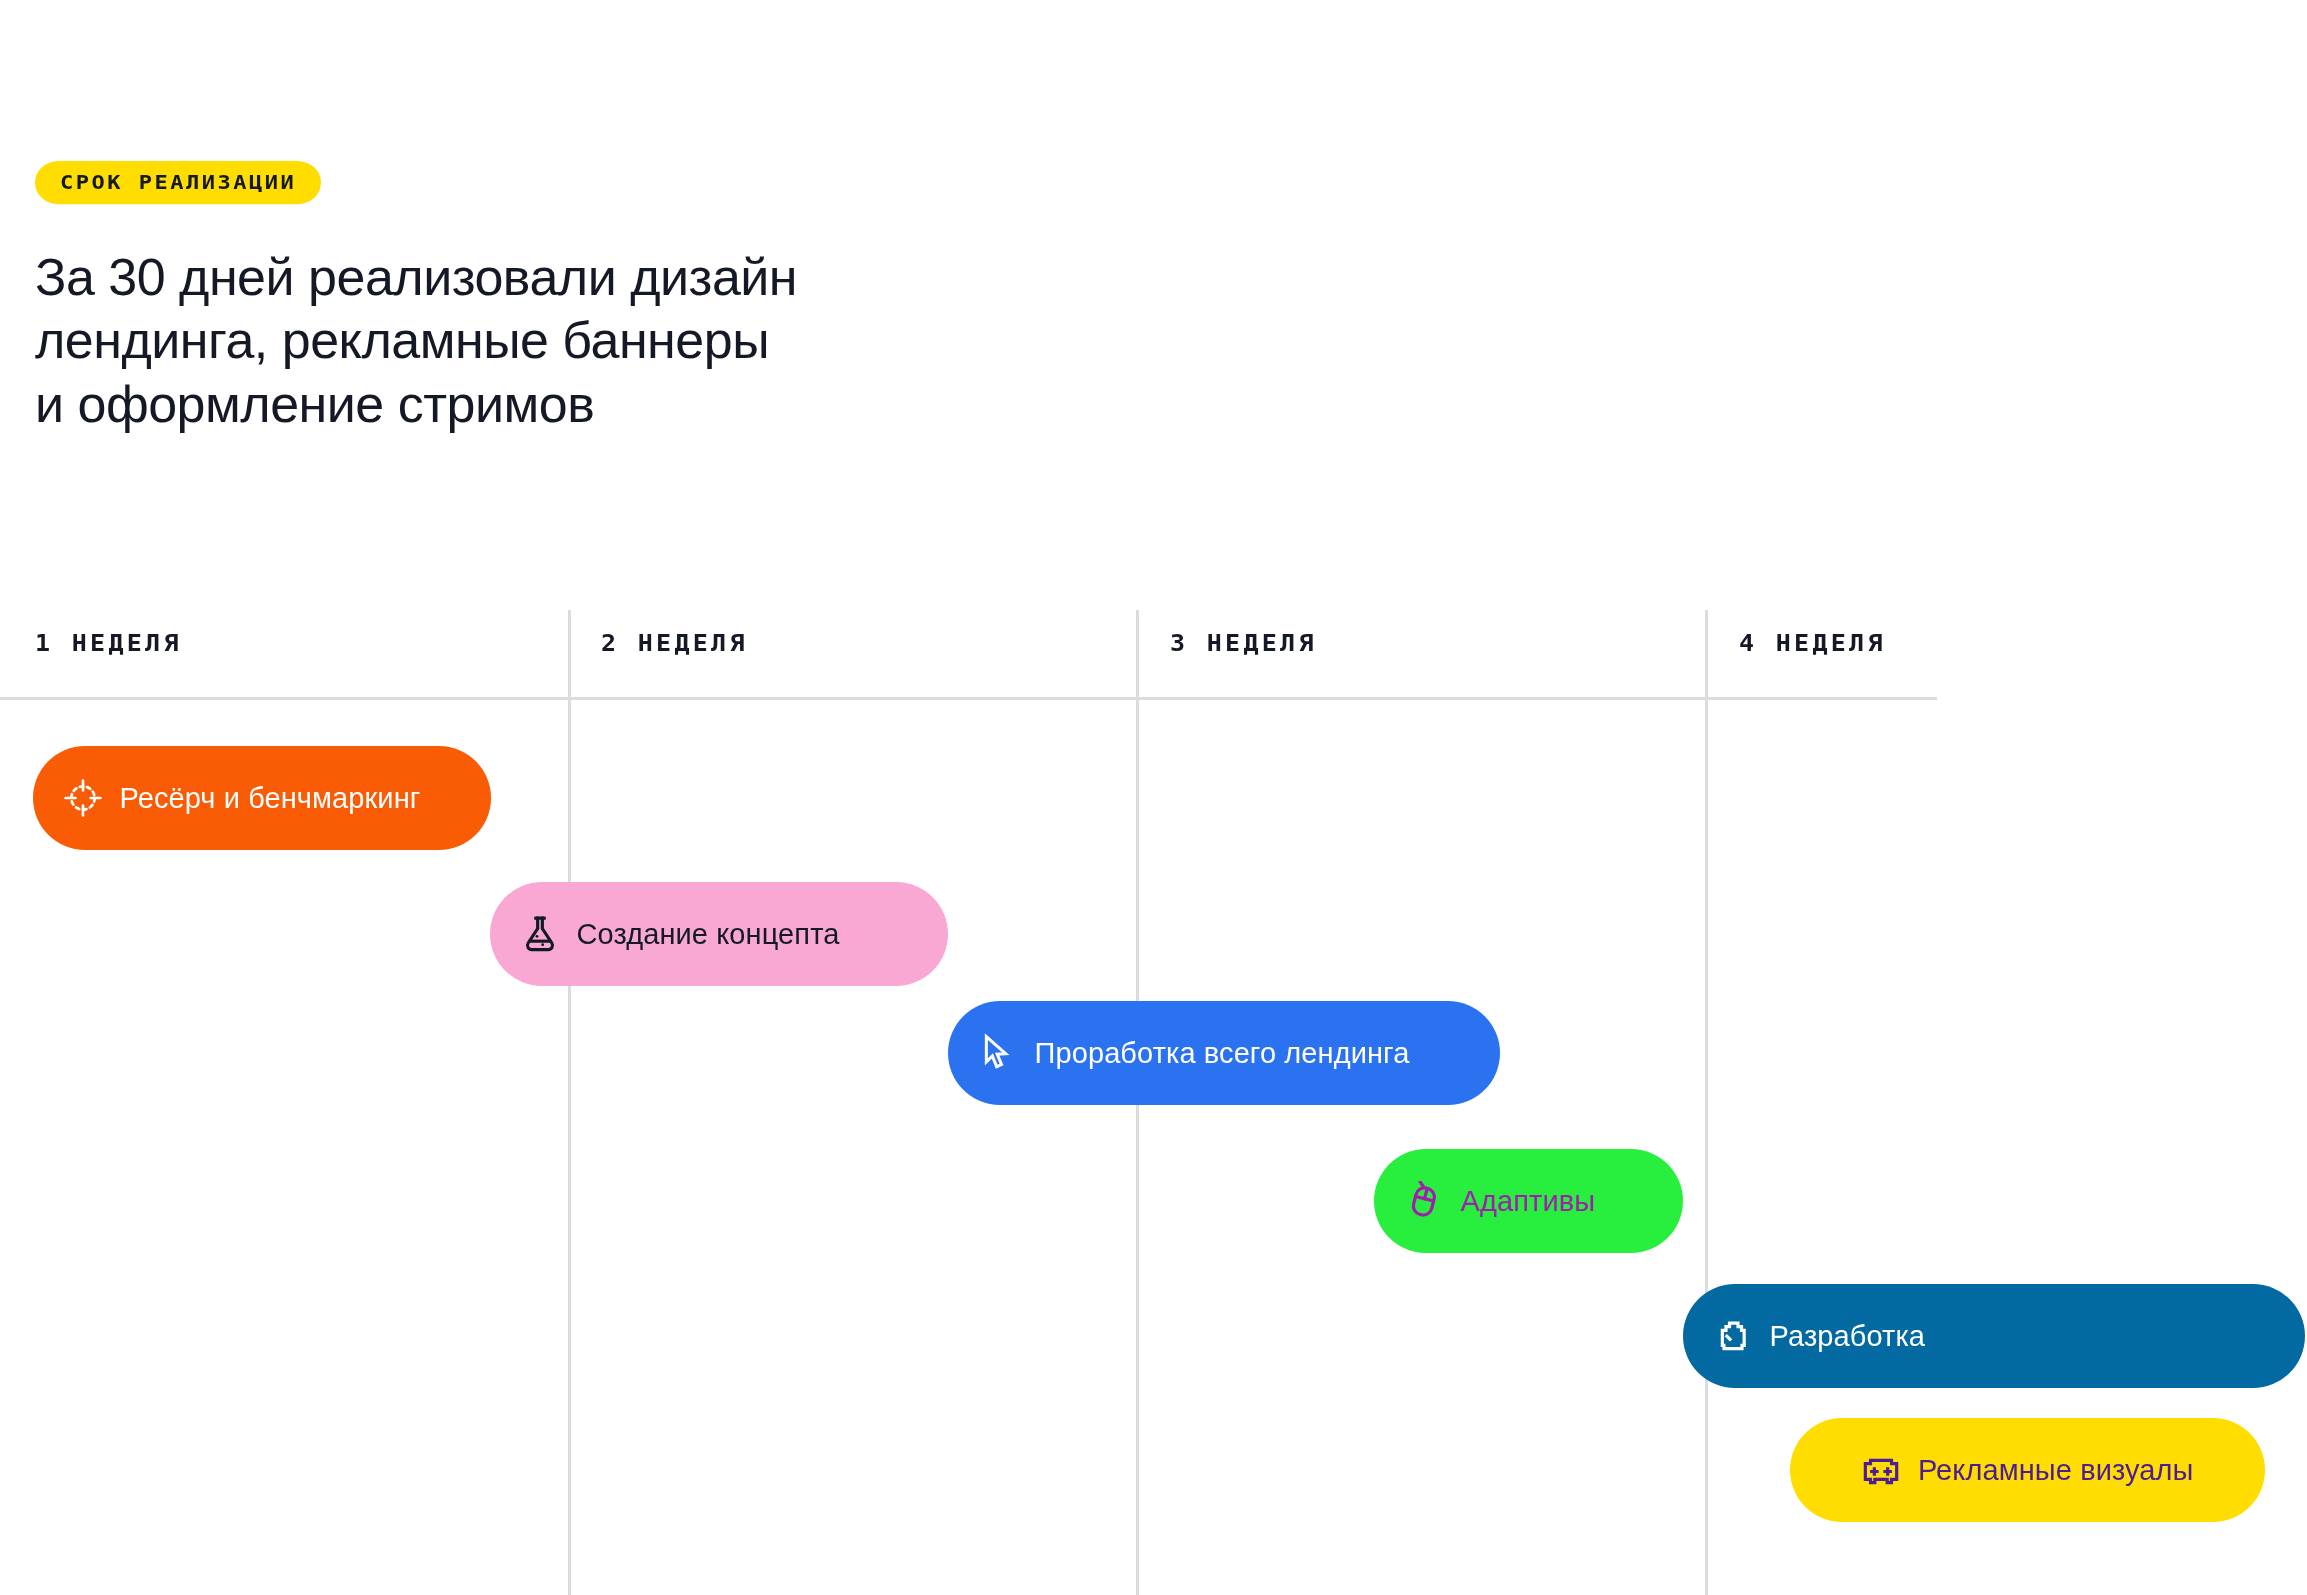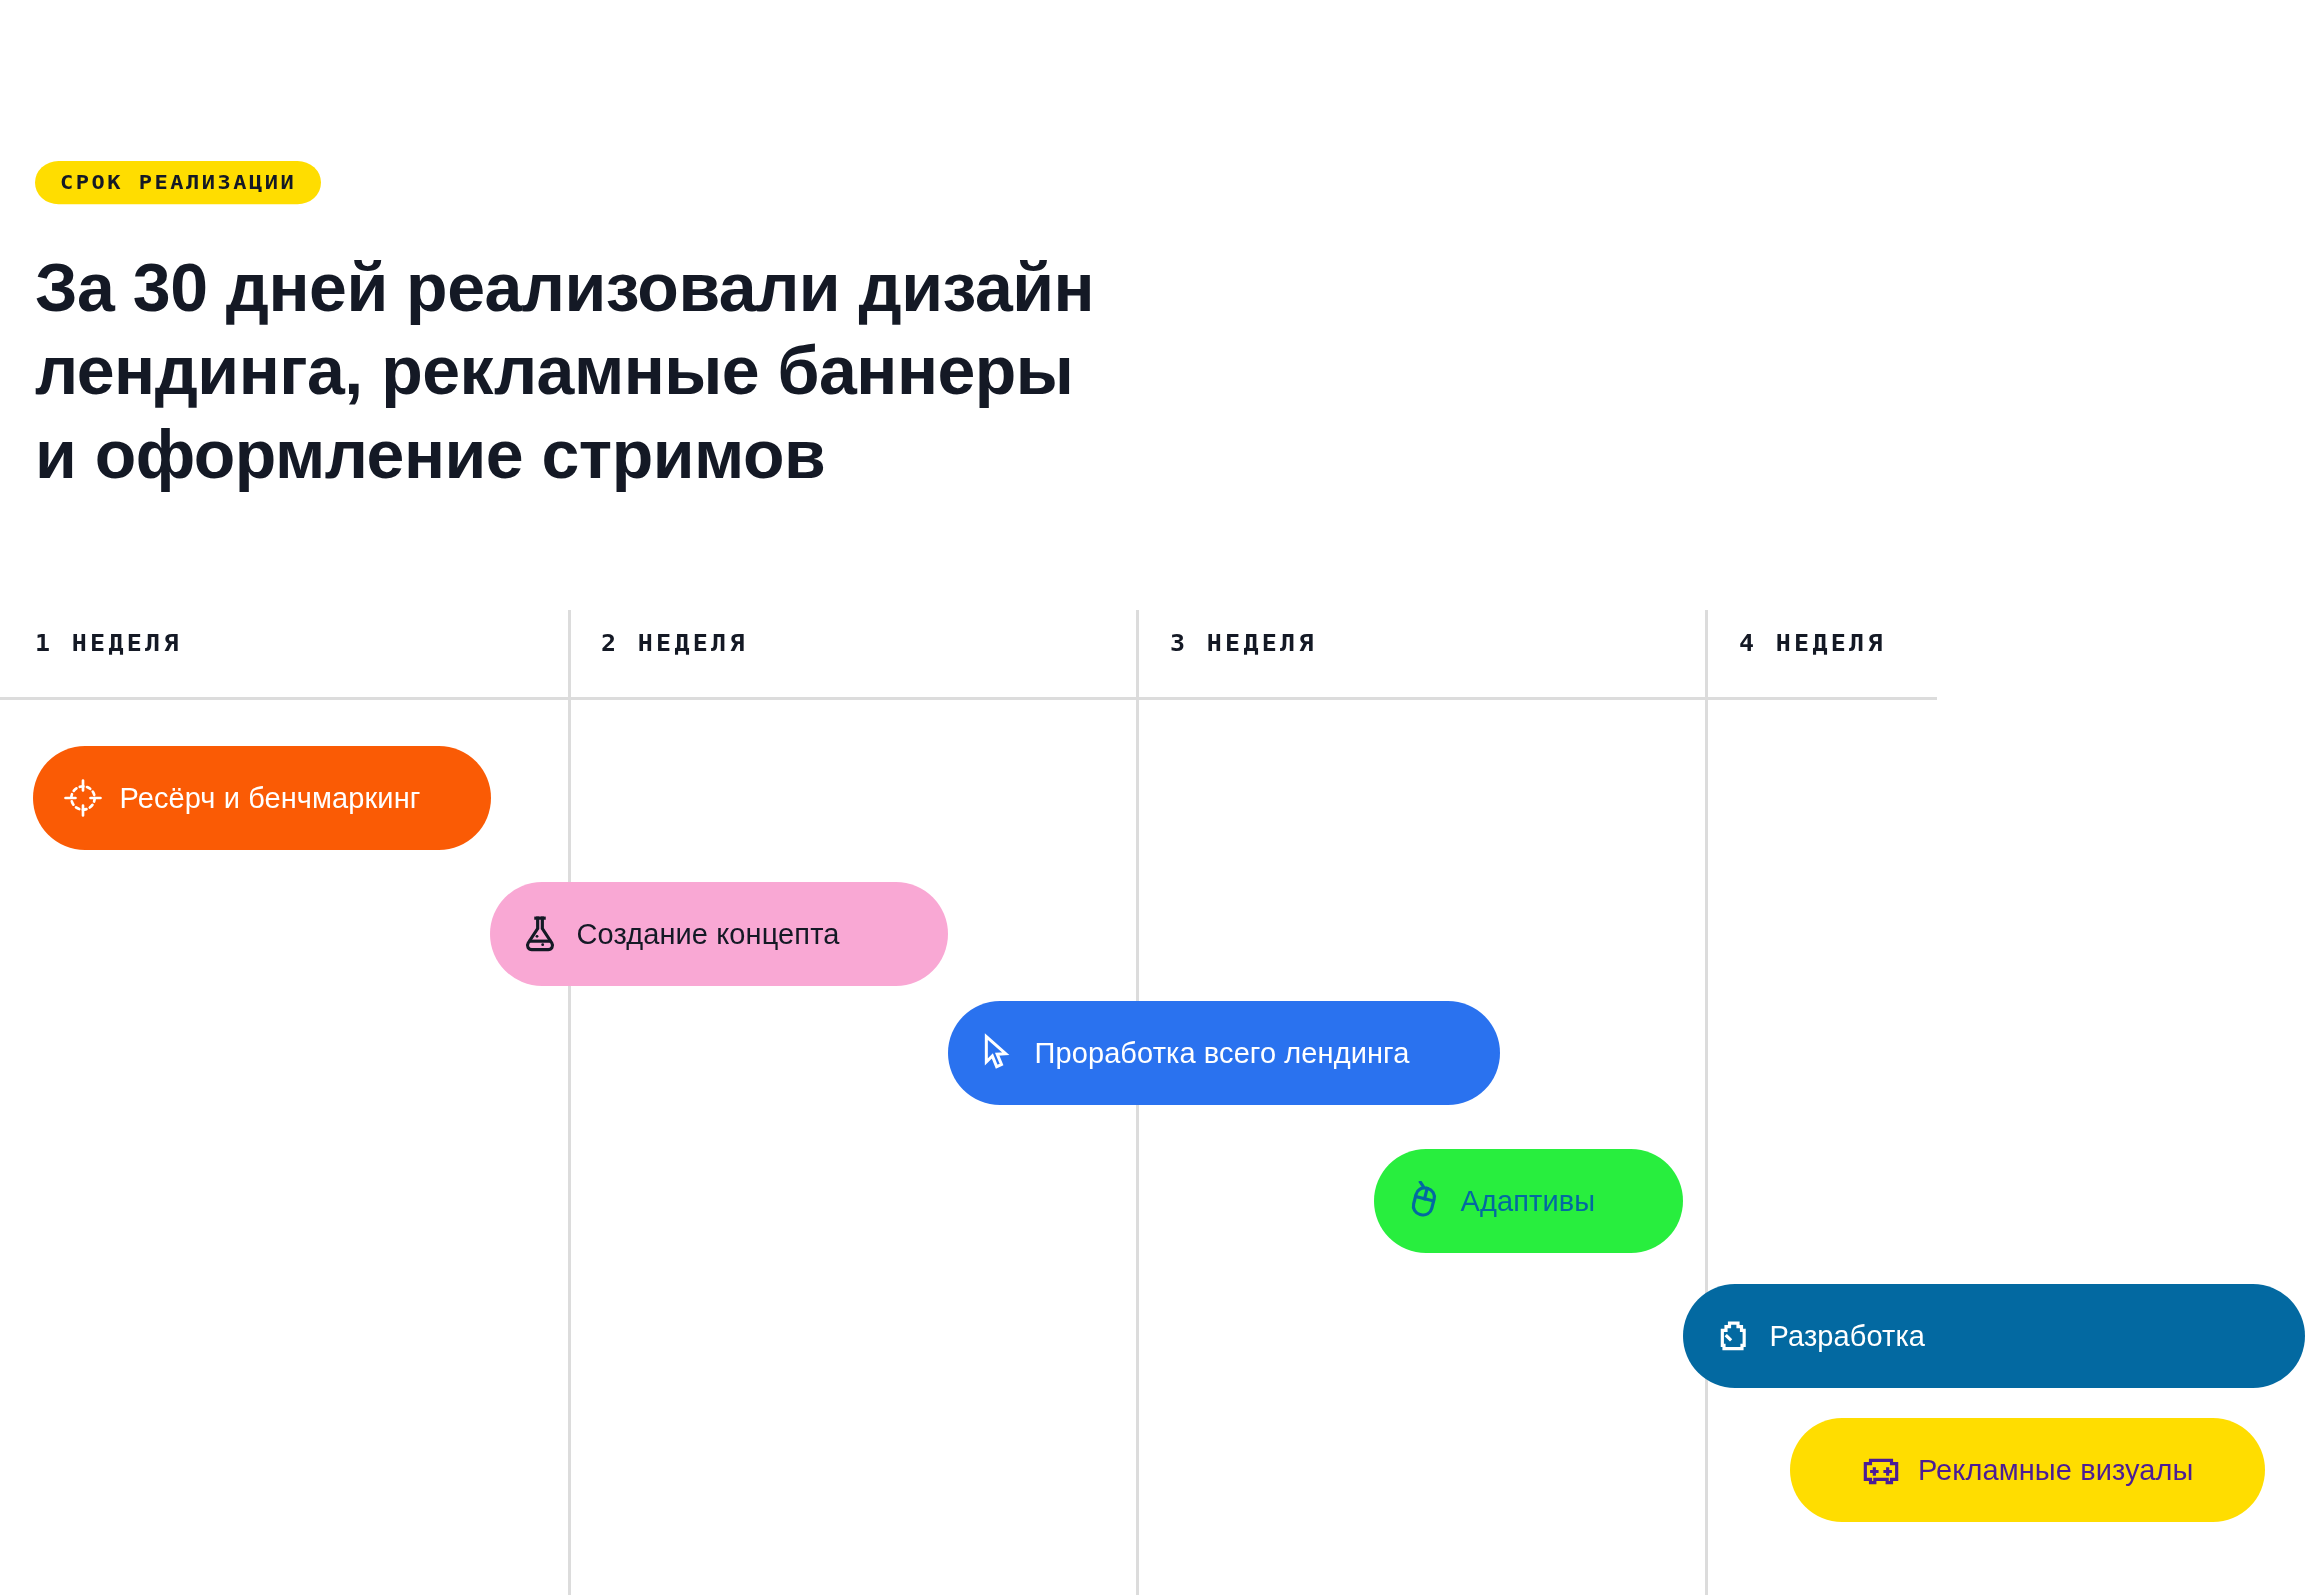--- a/index.html
+++ b/index.html
@@ -39,22 +39,22 @@
     font-weight: 700;
     letter-spacing: 2.5px;
     line-height: 1;
     transform: scaleY(0.92);
     transform-origin: left top;
   }
 
   .headline {
     margin-top: 38px;
     color: #141925;
-    font-size: 68px;
-    font-weight: 700;
+    font-size: 52px;
+    font-weight: 400;
     line-height: 1.23;
     letter-spacing: -0.5px;
     white-space: pre-line;
   }
 
   
   .timeline {
     position: absolute;
     left: 0;
     top: 610px;
@@ -206,21 +206,21 @@
 
       <div class="bar" style="left:948px; top:304px; width:552px; background:#2A72EF; color:#ffffff;align-items:center;">
         <span class="bar-icon">
           <svg viewBox="0 0 24 24" fill="none" stroke="currentColor" stroke-width="1.8" stroke-linejoin="miter" stroke-linecap="square">
             <path d="M5 2.2 5 17.4l3.6-3.6 2.6 6.4 2.9-1.3-2.6-6.2 5.1-0.3z"></path>
           </svg>
         </span>
         <span class="bar-label">Проработка всего лендинга</span>
       </div>
 
-      <div class="bar" style="left:1374px; top:452px; width:309px; background:#28EE3E; color:#0369a1;">
+      <div class="bar" style="left:1374px; top:452px; width:309px; background:#28EE3E; color:#a21caf;">
         <span class="bar-icon">
           <svg viewBox="0 0 24 24" fill="none" stroke="currentColor" stroke-width="1.9" stroke-linejoin="miter" stroke-linecap="square">
             <g transform="rotate(14 12 12)">
               <rect x="6.4" y="4.2" width="11.2" height="16.2" rx="5.2"></rect>
               <path d="M6.6 10.6h10.8"></path>
               <path d="M12 4.2v6.4"></path>
               <path d="M9.2 3.4 7.2 1.6"></path>
             </g>
           </svg>
         </span>

